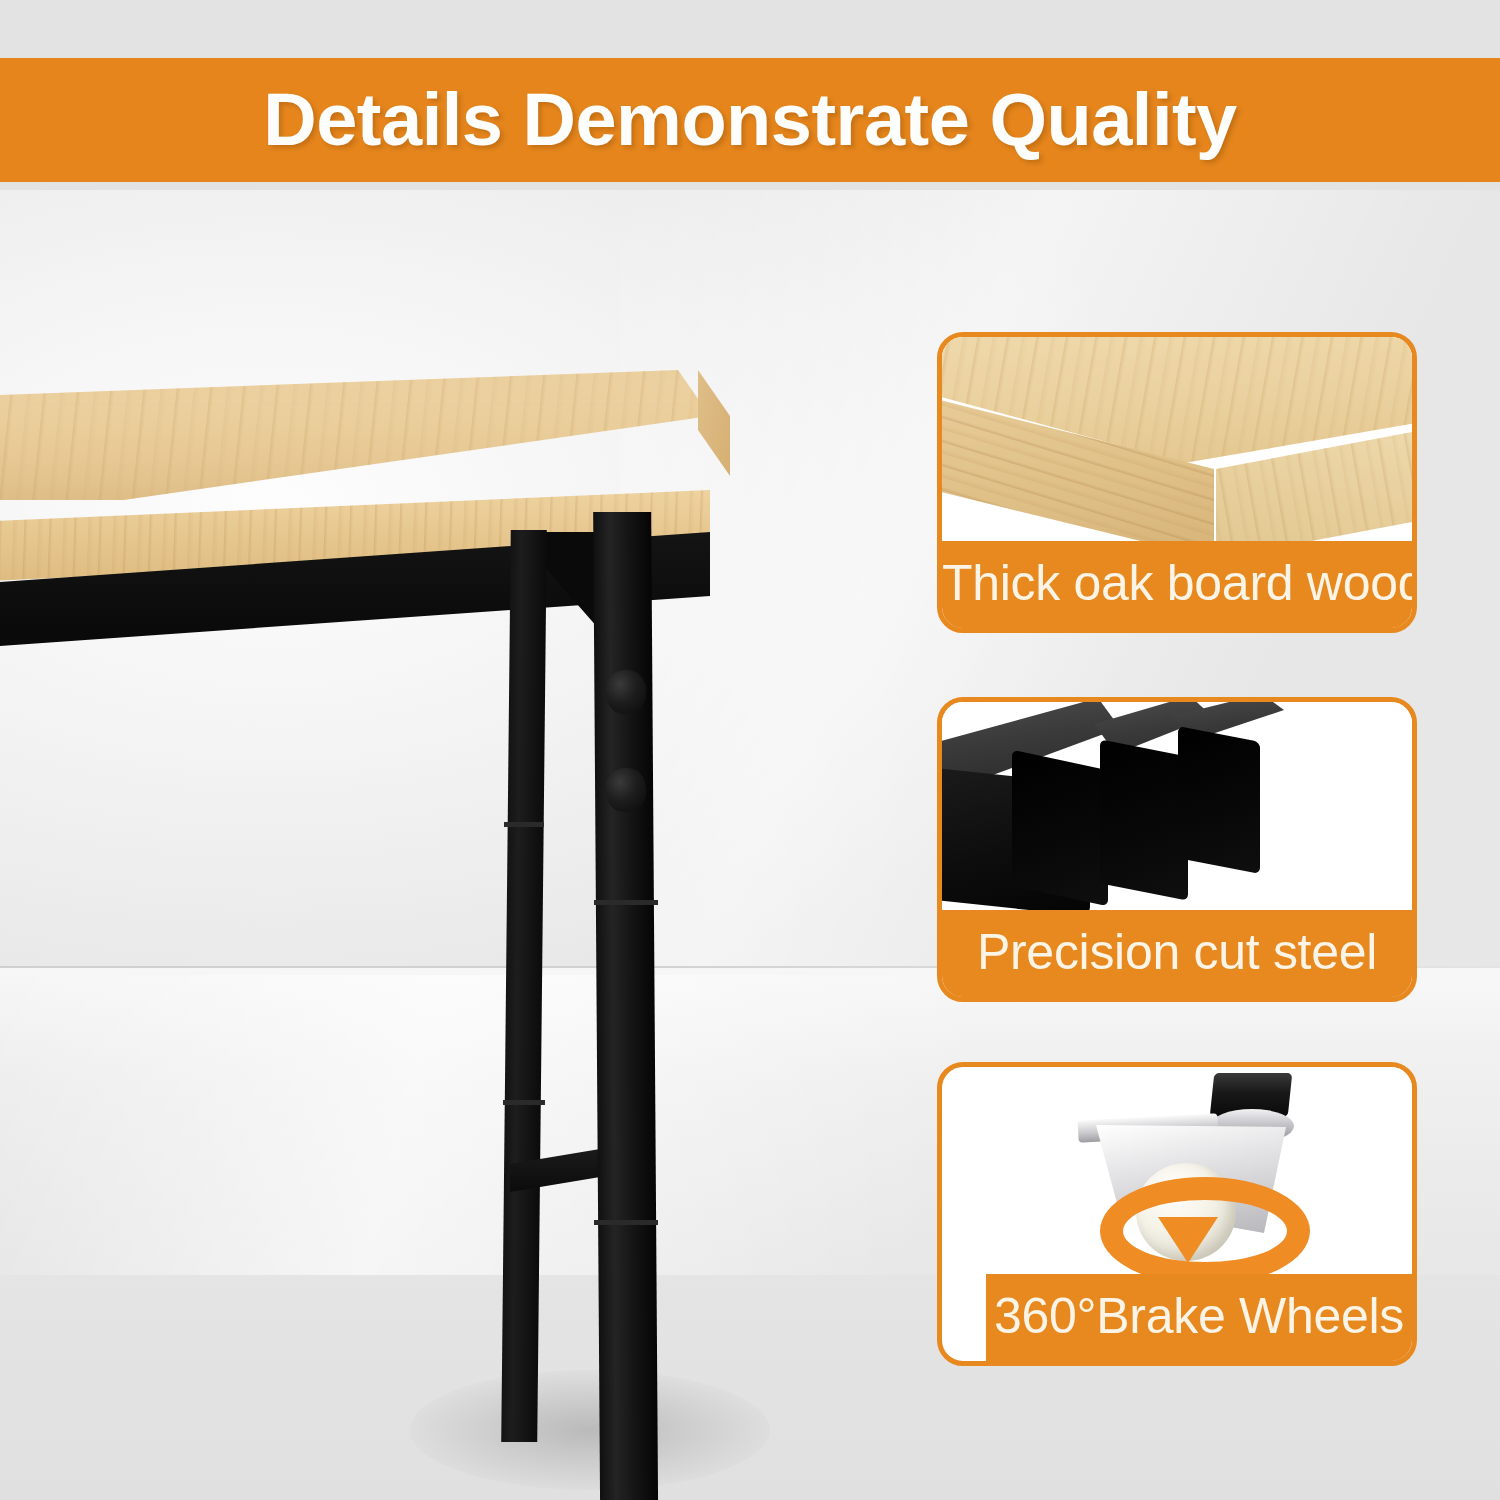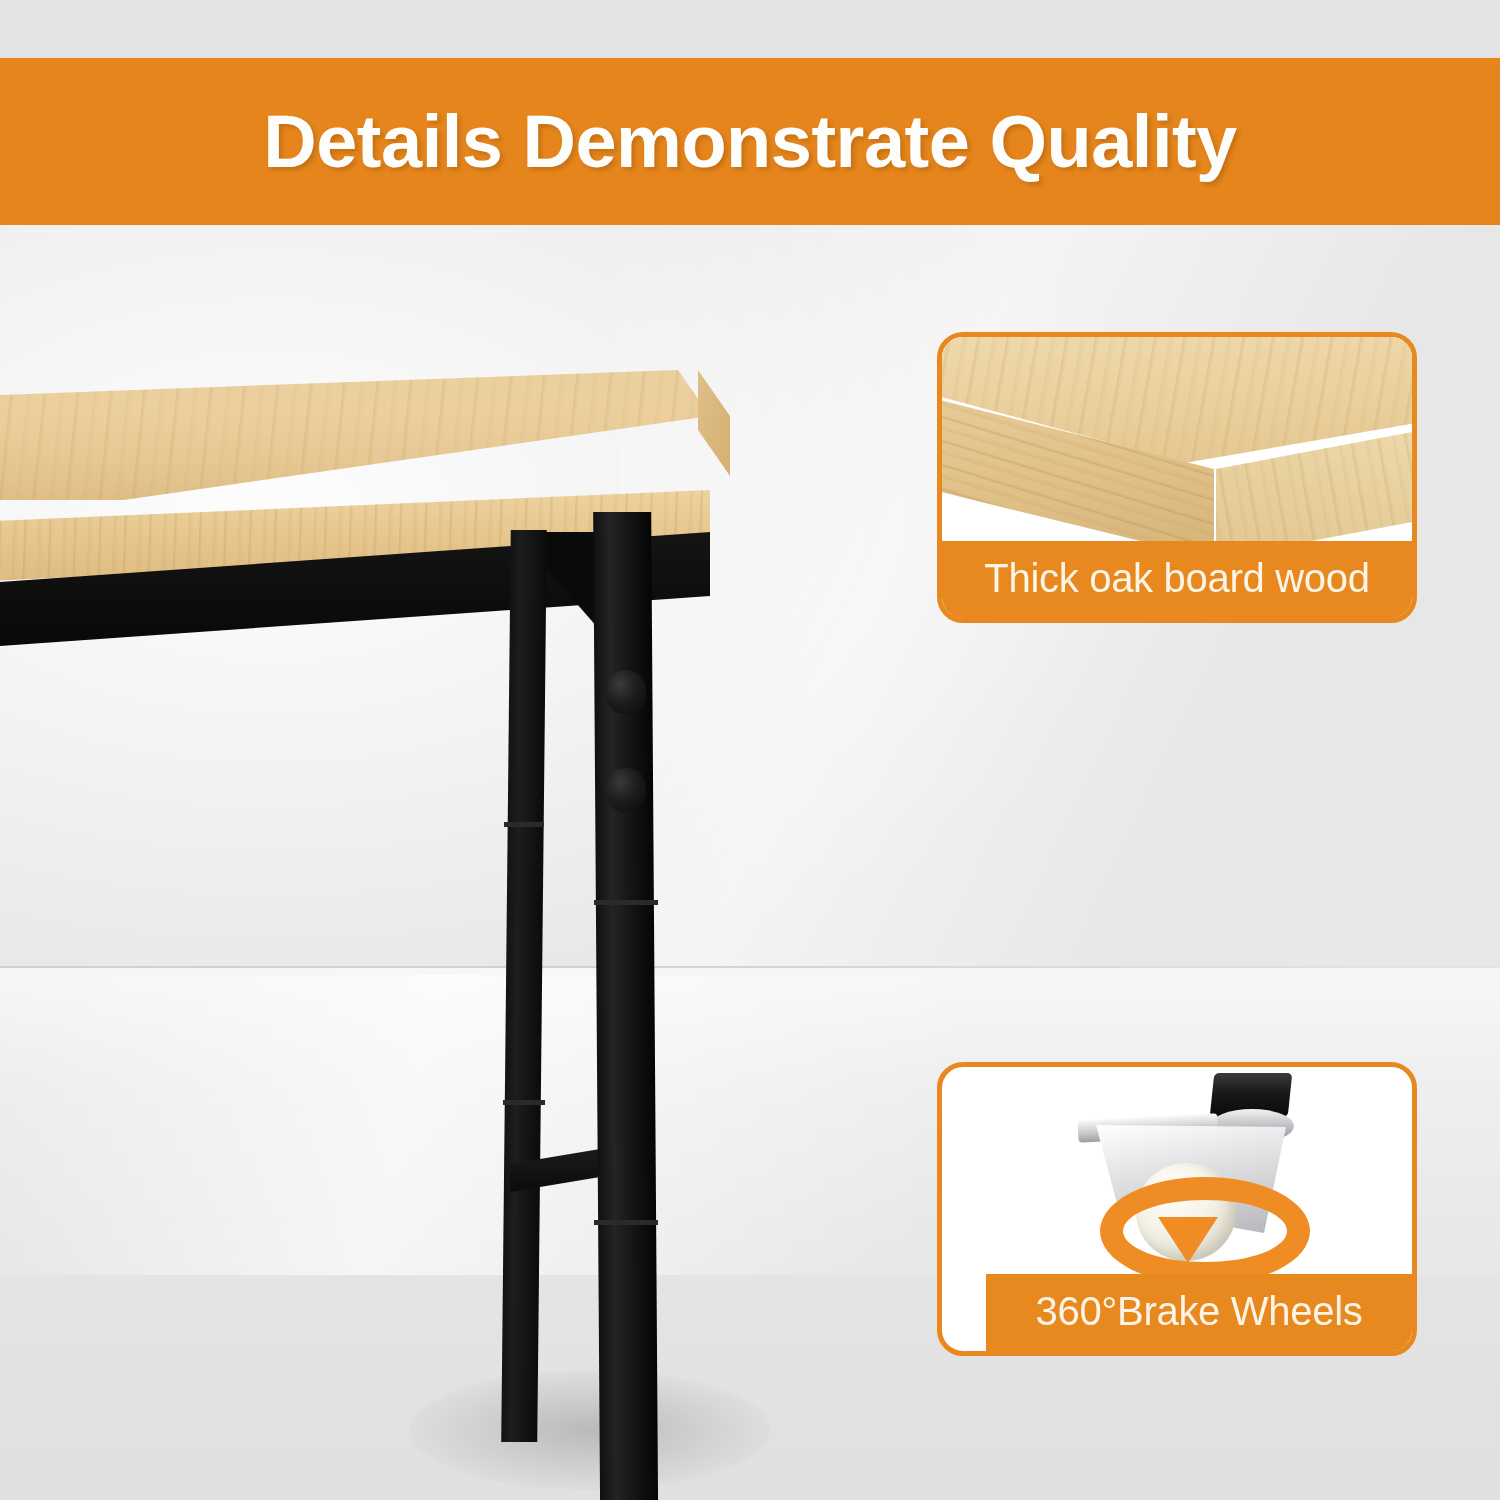--- a/index.html
+++ b/index.html
@@ -41,21 +41,21 @@
   }
   .floor-sheen {
     position: absolute;
     left: 0; top: 975px; width: 1500px; height: 300px;
     background: linear-gradient(105deg, rgba(255,255,255,.0) 0%, rgba(255,255,255,.65) 28%, rgba(255,255,255,.1) 62%);
   }
 
   
   .banner {
     position: absolute;
-    left: 0; top: 58px; width: 1500px; height: 167px;
+    left: 0; top: 58px; width: 1500px; height: 124px;
     background: #e5851c;
     display: flex;
     align-items: center;
     justify-content: center;
   }
   .banner-title {
     color: #fdfdfb;
     font-size: 74px;
     font-weight: bold;
     letter-spacing: -0.5px;
@@ -194,21 +194,21 @@
   }
   .card-media {
     position: relative;
     width: 100%;
     background: #ffffff;
     overflow: hidden;
   }
   .card-label {
     background: #e8891f;
     color: #fcf4e6;
-    font-size: 40px;
+    font-size: 50px;
     line-height: 1;
     text-align: center;
     padding: 17px 0 20px 0;
     white-space: nowrap;
     letter-spacing: -0.3px;
   }
 
   
   .oak-top {
     position: absolute;
@@ -350,20 +350,38 @@
       <div class="oak-top"></div>
       <div class="oak-top-grain"></div>
       <div class="oak-left"></div>
       <div class="oak-left-grain"></div>
       <div class="oak-right"></div>
       <div class="oak-right-grain"></div>
     </div>
     <div class="card-label">Thick oak board wood</div>
   </div>
 
+  <div class="card" style="left:937px; top:697px;">
+    <div class="card-media" style="height:208px;">
+      <div class="tube" style="left:-12px; top:-4px; width:190px; height:212px;">
+        <div class="tube-top" style="width:190px; height:104px; clip-path:polygon(0 46px, 168px 0px, 190px 30px, 22px 92px);"></div>
+        <div class="tube-face" style="left:0px; top:78px; width:160px; height:132px; transform:skewY(6deg);"></div>
+        <div class="tube-end" style="left:82px; top:62px; width:96px; height:136px; transform:skewY(12deg);"></div>
+      </div>
+      <div class="tube" style="left:152px; top:-6px; width:118px; height:206px;">
+        <div class="tube-top" style="width:118px; height:84px; clip-path:polygon(0 28px, 96px 0px, 118px 20px, 22px 58px);"></div>
+        <div class="tube-end" style="left:6px; top:52px; width:88px; height:144px; transform:skewY(11deg);"></div>
+      </div>
+      <div class="tube" style="left:230px; top:-8px; width:112px; height:198px;">
+        <div class="tube-top" style="width:112px; height:70px; clip-path:polygon(0 22px, 90px 0px, 112px 16px, 22px 46px);"></div>
+        <div class="tube-end" style="left:6px; top:40px; width:82px; height:132px; transform:skewY(11deg);"></div>
+      </div>
+    </div>
+    <div class="card-label">Precision cut steel</div>
+  </div>
 
   <div class="card" style="left:937px; top:1062px;padding-left:44px;">
     <div class="card-media" style="height:207px;">
       <div class="mount-black" style="left:226px; top:6px; width:78px; height:44px; transform:skewX(-6deg);"></div>
       <div class="swivel-ring" style="left:224px; top:42px; width:84px; height:34px;"></div>
       <div class="caster-lever" style="left:92px; top:50px; width:140px; height:22px; transform:rotate(-3deg);"></div>
       <div class="caster-body" style="left:110px; top:58px; width:190px; height:110px;
                   clip-path:polygon(0 0, 190px 2px, 168px 108px, 22px 82px);"></div>
       <div class="caster-wheel" style="left:150px; top:96px; width:100px; height:98px;"></div>
       <div class="rot-ring" style="left:114px; top:110px;"></div>

